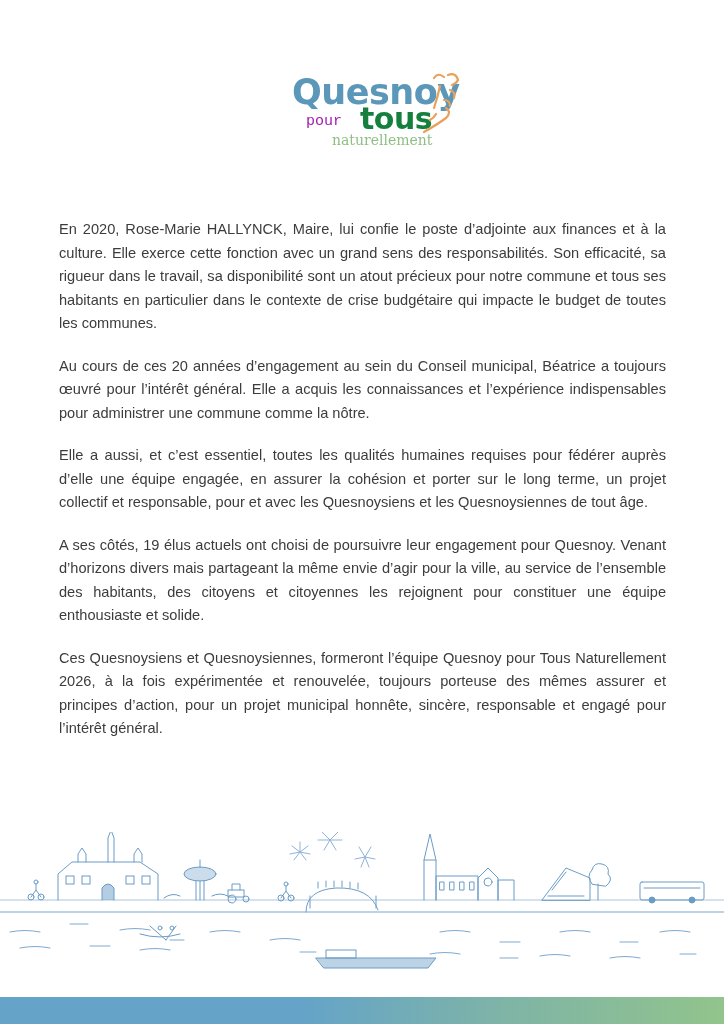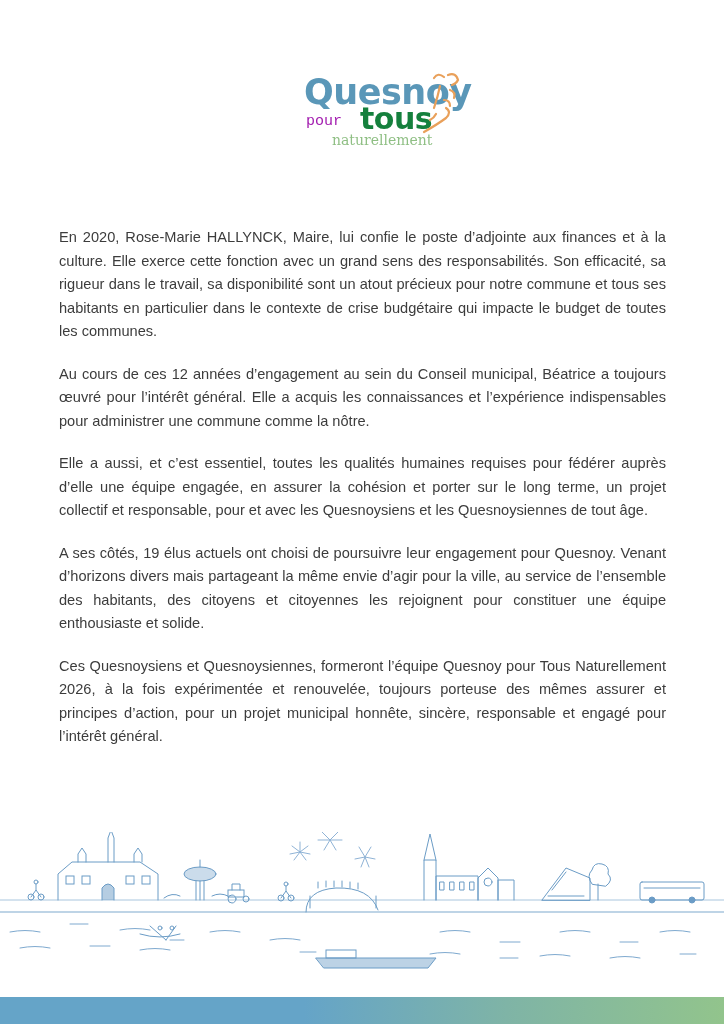--- a/index.html
+++ b/index.html
@@ -2,42 +2,42 @@
 <html><head>
 <meta charset="utf-8">
 <style>
   html, body { margin: 0; padding: 0; }
   body {
     width: 724px; height: 1024px; background: #ffffff; position: relative; overflow: hidden;
     font-family: "Liberation Sans", "DejaVu Sans", sans-serif;
   }
   .logo { position: absolute; left: 288px; top: 72px; width: 184px; height: 84px; }
   .logo .l1 {
-    position: absolute; left: 16px; top: 0px; font-size: 35px; font-weight: bold; letter-spacing: -0.5px;
+    position: absolute; left: 4px; top: 0px; font-size: 35px; font-weight: bold; letter-spacing: -0.5px;
     color: #5a97b8; font-family: "DejaVu Sans", sans-serif; line-height: 40px;
   }
   .logo .l2a {
     position: absolute; left: 18px; top: 42px; font-size: 15px; color: #a21caf;
     font-family: Liberation Mono, monospace; line-height: 16px;
   }
   .logo .l2b {
     position: absolute; left: 72px; top: 31px; font-size: 30px; font-weight: bold; color: #15803d;
     font-family: "DejaVu Sans", sans-serif; line-height: 32px; letter-spacing: -0.5px;
   }
   .logo .l3 {
     position: absolute; left: 44px; top: 60px; font-size: 14px; color: #8fbf84;
     font-family: "DejaVu Serif", serif; line-height: 16px;
   }
   .logo svg { position: absolute; left: 132px; top: 0px; }
 
   .content {
     position: absolute; left: 59px; top: 210px; width: 607px;
     font-size: 14.6px; line-height: 23.5px; color: #3c3c3c; text-align: justify;
   }
-  .content p { margin: 16px 0 19px 0; }
+  .content p { margin: 8px 0 19px 0; }
 
   .illustration { position: absolute; left: 0; top: 832px; width: 724px; height: 165px; }
   .footer-bar {
     position: absolute; left: 0; top: 997px; width: 724px; height: 27px;
     background: linear-gradient(to right, #65a4c8 0%, #65a4c8 42%, #7fb4a6 70%, #92c48c 100%);
   }
 </style>
 </head>
 <body>
 
@@ -52,21 +52,21 @@
     <path d="M20 14 q-2 10 -6 22"></path>
     <path d="M30 18 q6 2 4 8"></path>
     <path d="M24 28 q6 0 6 6"></path>
     <path d="M26 36 q6 4 0 10 q-8 6 -22 14"></path>
     <path d="M16 42 q-2 4 -6 6"></path>
   </svg>
 </div>
 
 <div class="content">
   <p>En 2020, Rose-Marie HALLYNCK, Maire, lui confie le poste d’adjointe aux finances et à la culture. Elle exerce cette fonction avec un grand sens des responsabilités. Son efficacité, sa rigueur dans le travail, sa disponibilité sont un atout précieux pour notre commune et tous ses habitants en particulier dans le contexte de crise budgétaire qui impacte le budget de toutes les communes.</p>
-  <p>Au cours de ces 12 années d’engagement au sein du Conseil municipal, Béatrice a toujours œuvré pour l’intérêt général. Elle a acquis les connaissances et l’expérience indispensables pour administrer une commune comme la nôtre.</p>
+  <p>Au cours de ces 20 années d’engagement au sein du Conseil municipal, Béatrice a toujours œuvré pour l’intérêt général. Elle a acquis les connaissances et l’expérience indispensables pour administrer une commune comme la nôtre.</p>
   <p>Elle a aussi, et c’est essentiel, toutes les qualités humaines requises pour fédérer auprès d’elle une équipe engagée, en assurer la cohésion et porter sur le long terme, un projet collectif et responsable, pour et avec les Quesnoysiens et les Quesnoysiennes de tout âge.</p>
   <p>A ses côtés, 19 élus actuels ont choisi de poursuivre leur engagement pour Quesnoy. Venant d’horizons divers mais partageant la même envie d’agir pour la ville, au service de l’ensemble des habitants, des citoyens et citoyennes les rejoignent pour constituer une équipe enthousiaste et solide.</p>
   <p>Ces Quesnoysiens et Quesnoysiennes, formeront l’équipe Quesnoy pour Tous Naturellement 2026, à la fois expérimentée et renouvelée, toujours porteuse des mêmes assurer et principes d’action, pour un projet municipal honnête, sincère, responsable et engagé pour l’intérêt général.</p>
 </div>
 
 <svg class="illustration" viewBox="0 0 724 165" fill="none" stroke="#6b9cc6" stroke-width="1" stroke-linecap="round">
 
   <line x1="0" y1="68" x2="724" y2="68" stroke="#a9c6de"></line>
   <line x1="0" y1="80" x2="724" y2="80" stroke="#a9c6de" stroke-width="1.5"></line>
 

